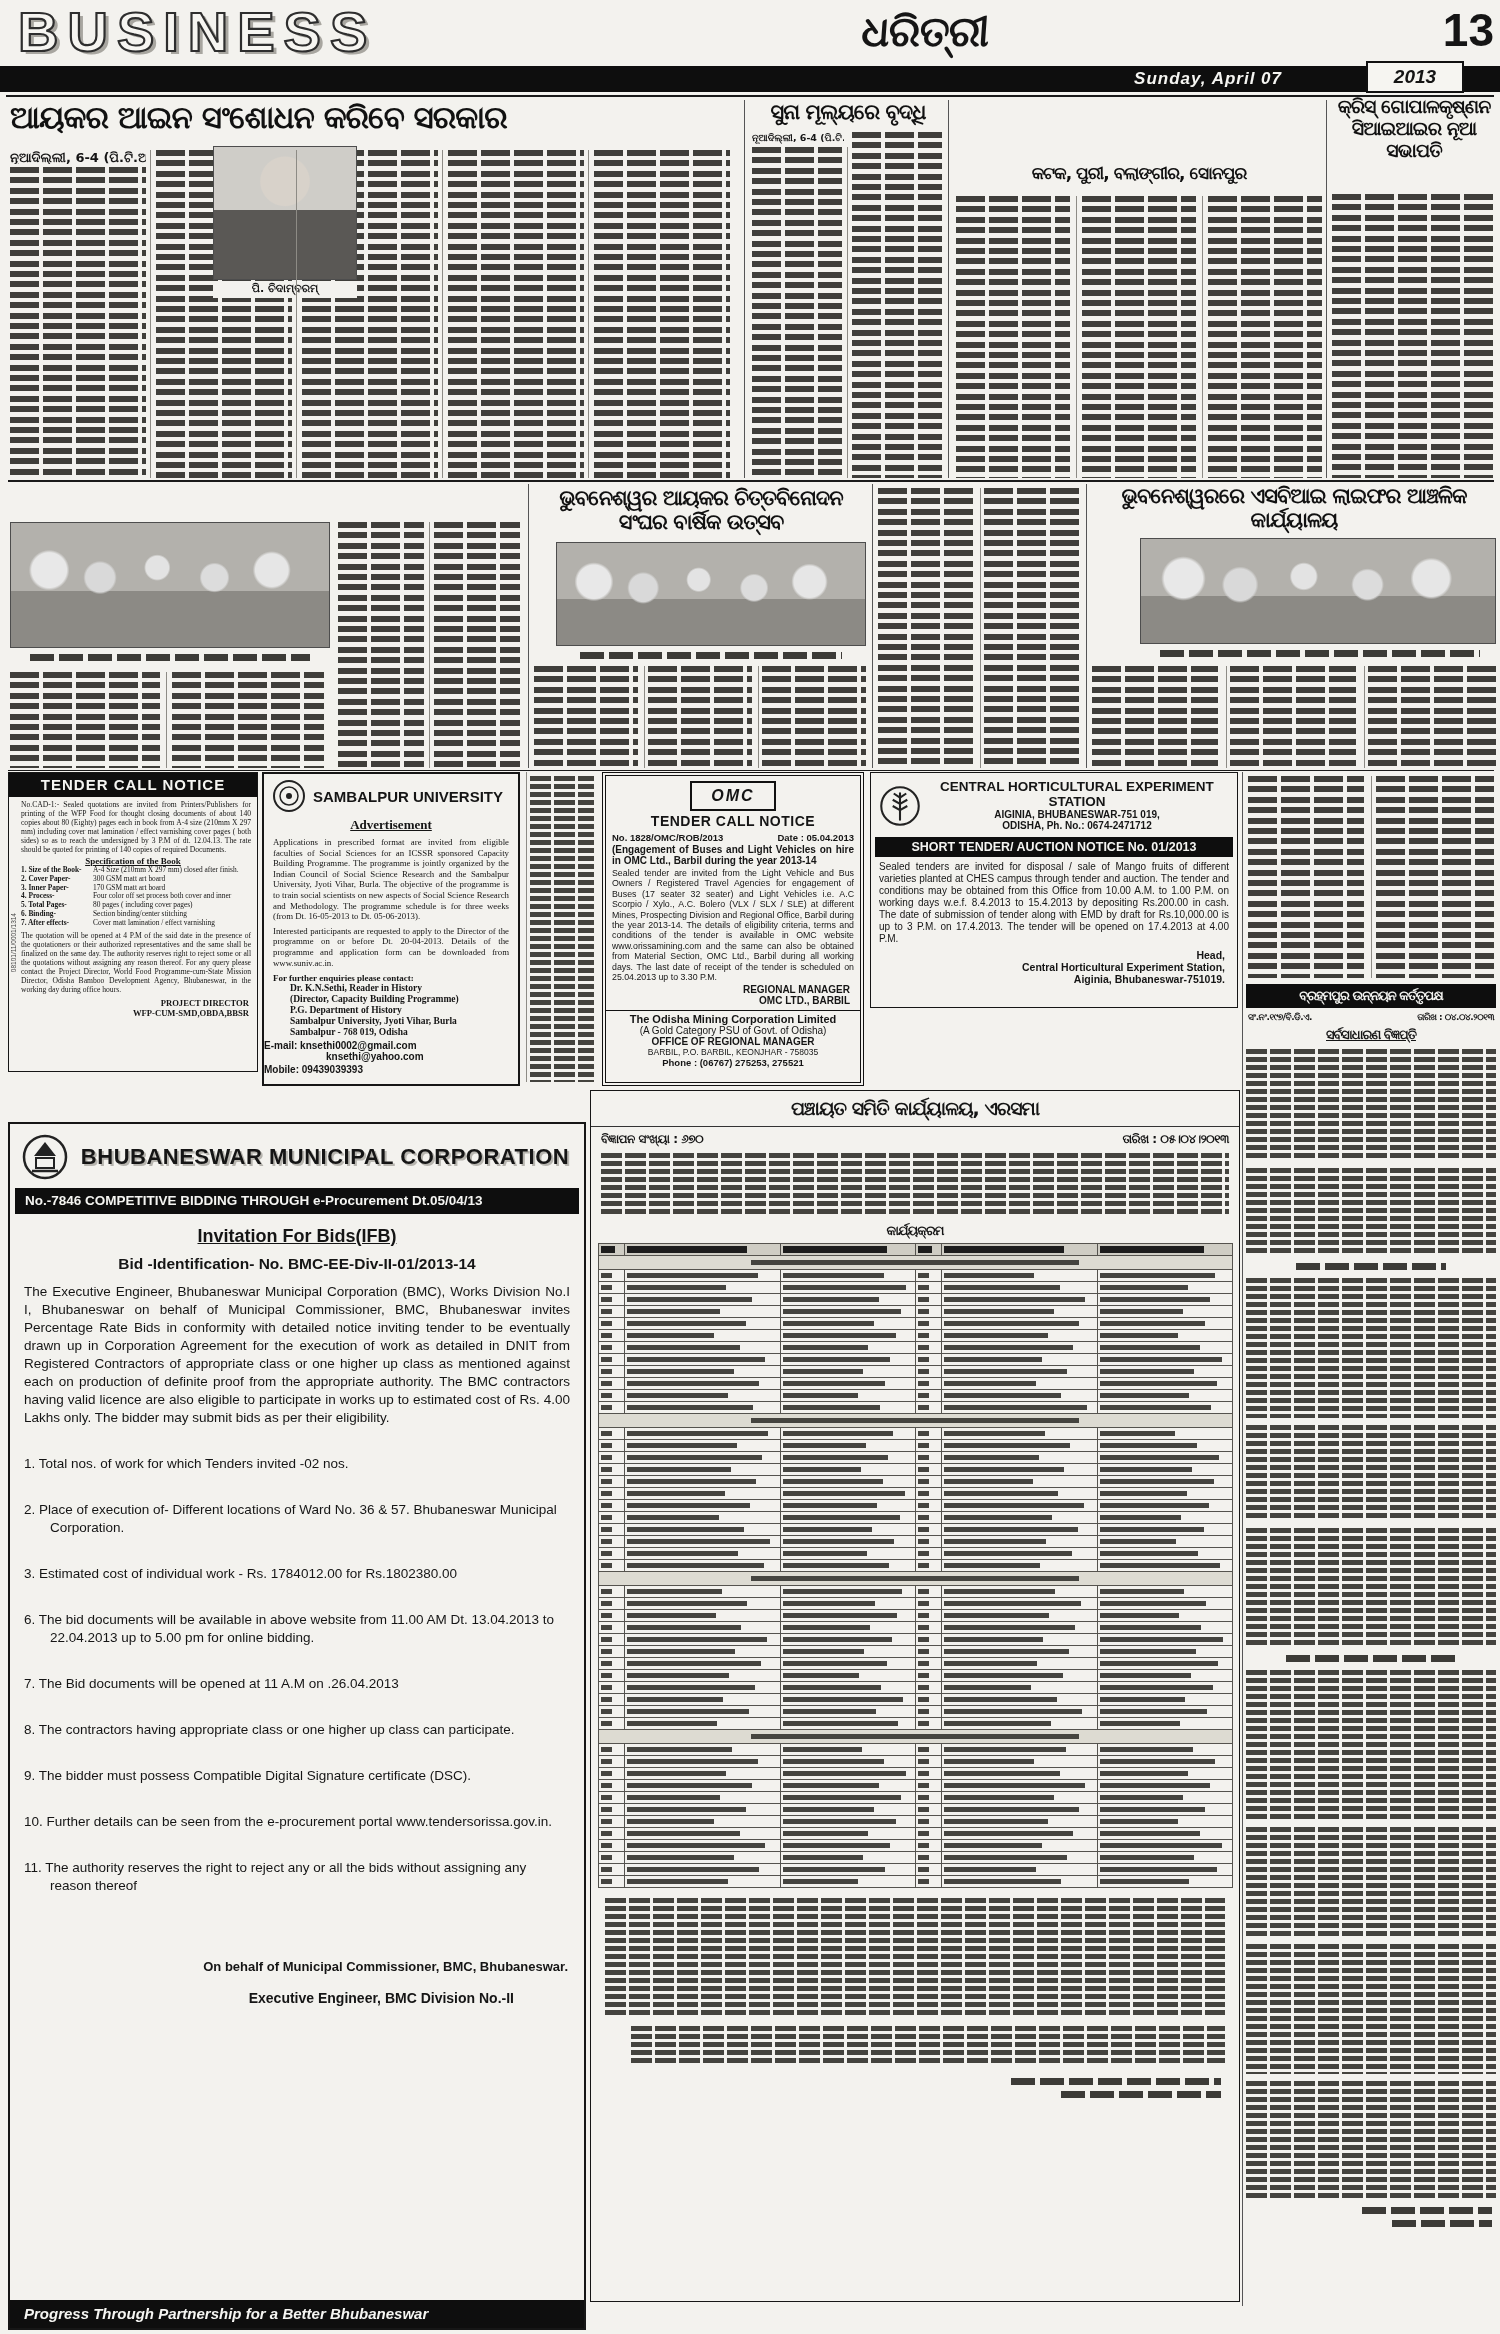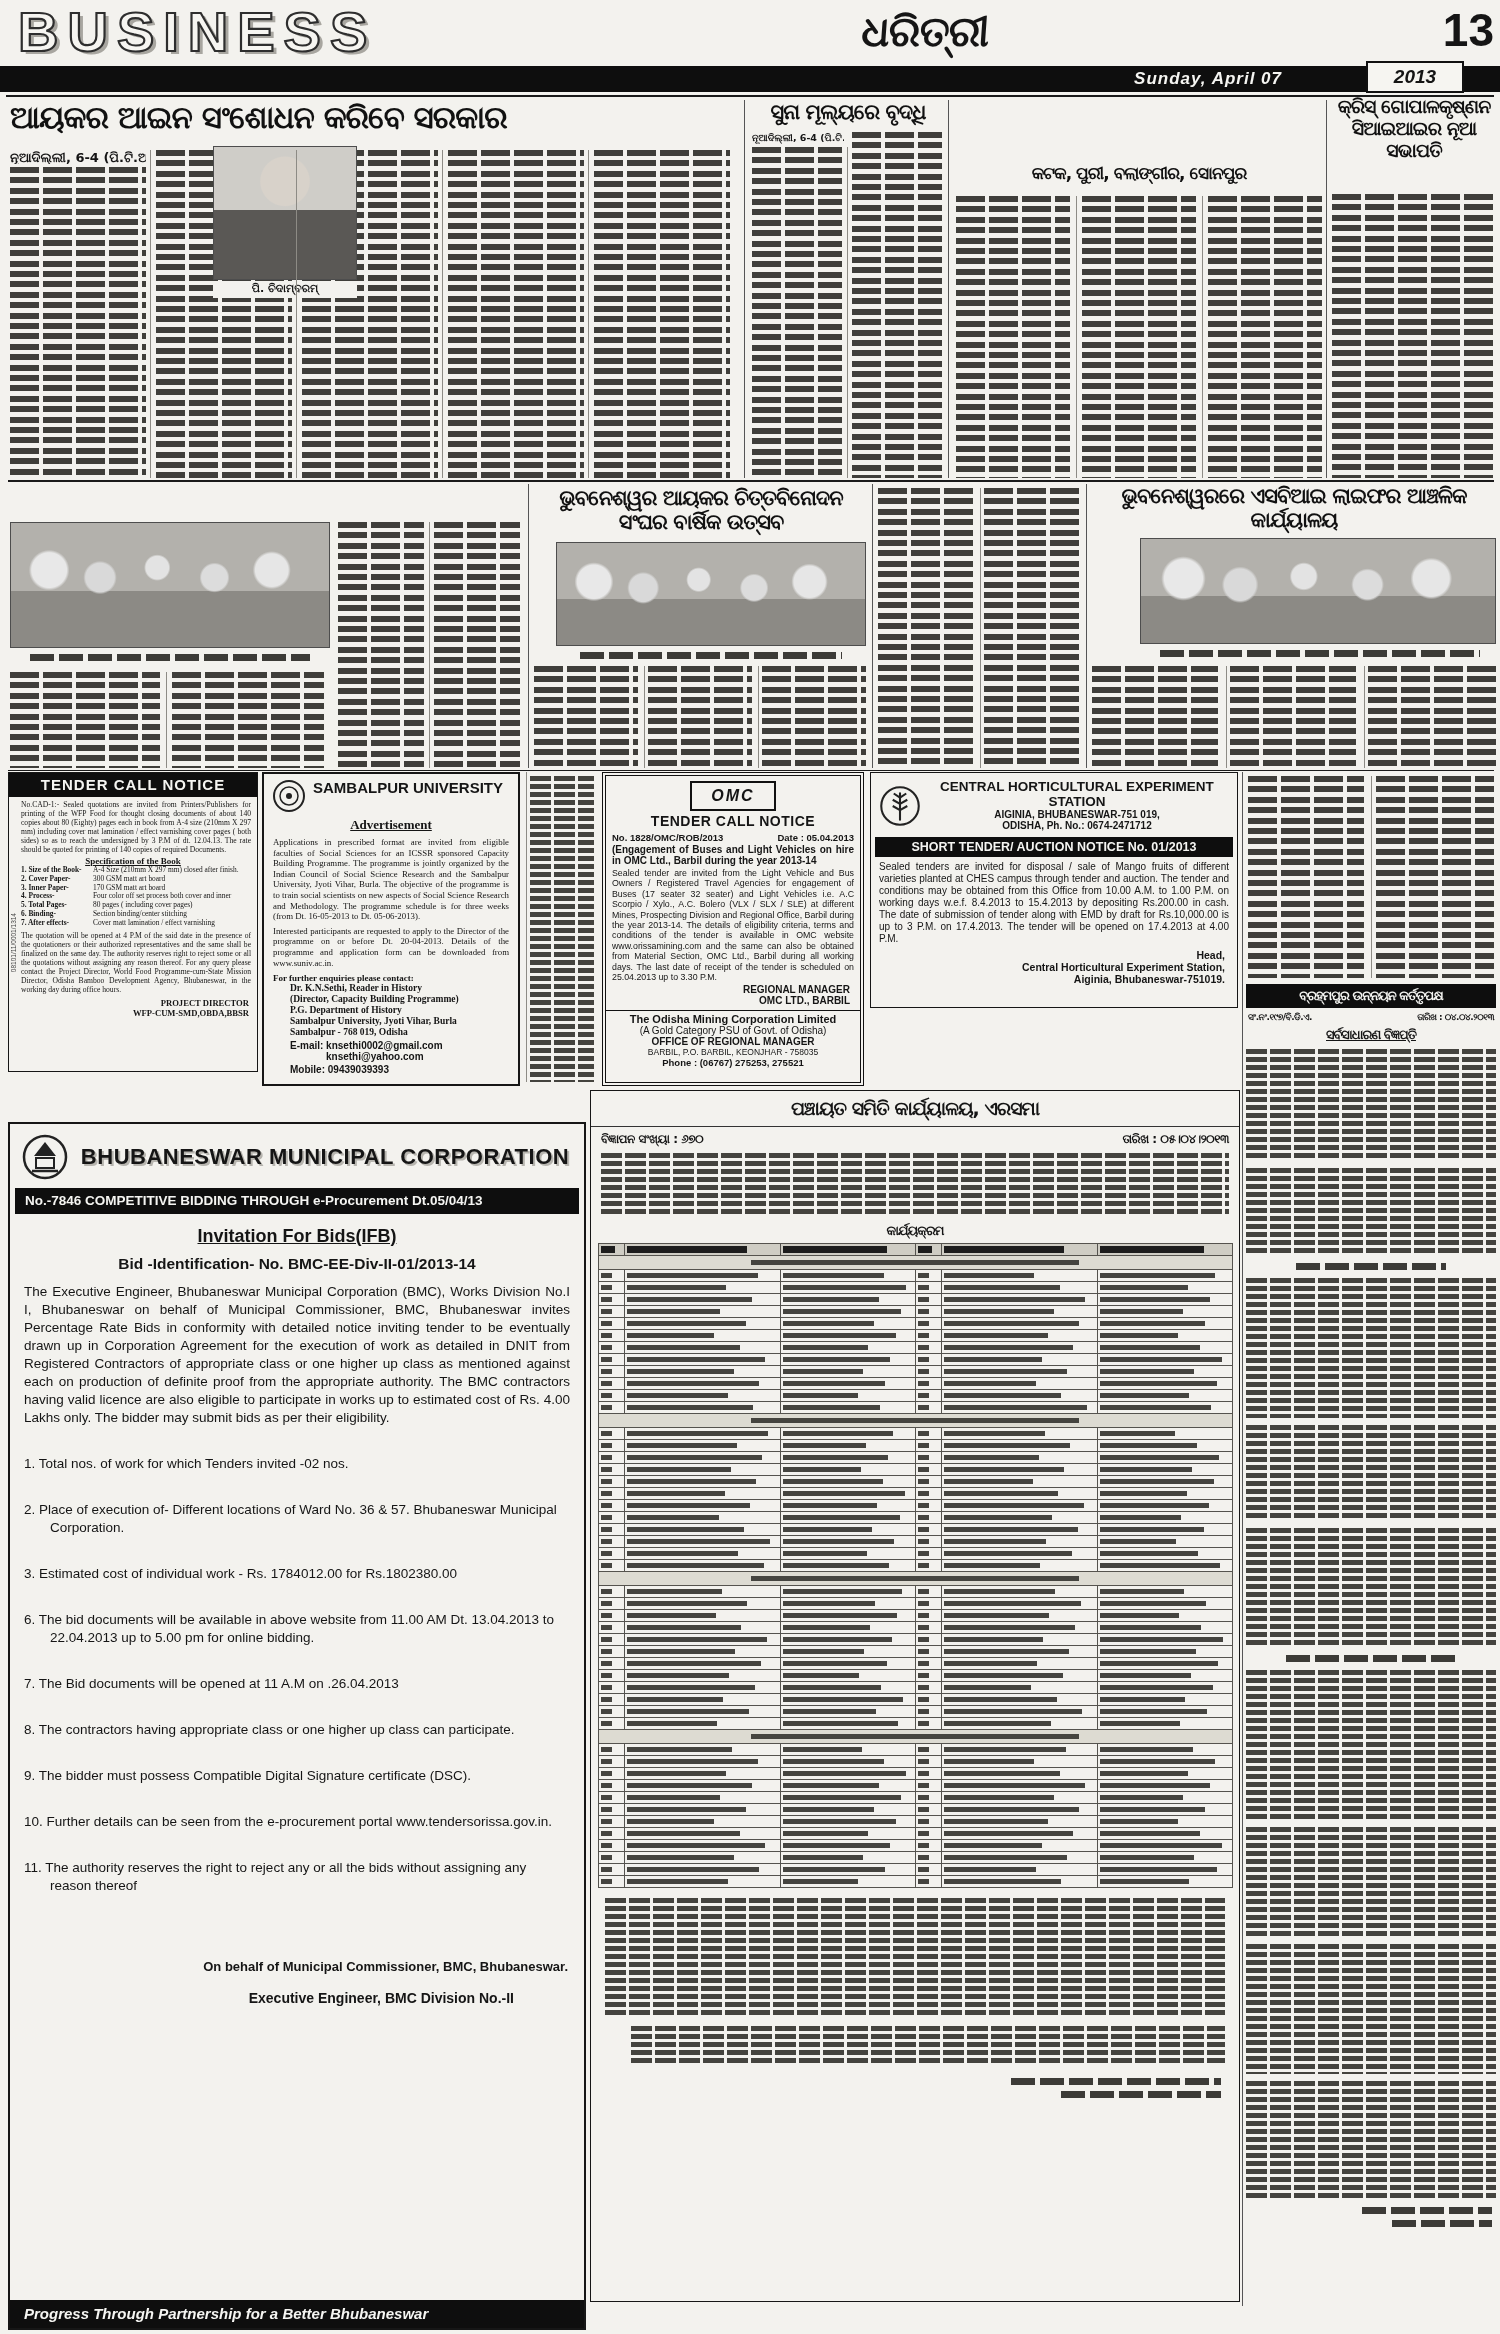--- a/index.html
+++ b/index.html
@@ -46,27 +46,27 @@
   
   #wfp .wfp-head{height:24px;line-height:24px;text-align:center;font-weight:700;font-size:15px;letter-spacing:1px}
   .wfp-body{font:7.6px/9px "Liberation Serif",serif;text-align:justify;padding:3px 6px 0 12px}
   .wfp-spec-title{text-align:center;font-weight:700;font-size:9px;margin-top:2px;text-decoration:underline;font-family:"Liberation Serif",serif}
   .wfp-spec-row{display:flex;font:7.4px/8.8px "Liberation Serif",serif;padding:0 6px 0 12px}
   .wfp-spec-label{width:72px;flex:none;font-weight:700}
   .wfp-spec-val{flex:1}
   .wfp-sign{text-align:right;font-weight:700;font-size:8.6px;padding-right:8px;margin-top:4px;font-family:"Liberation Serif",serif}
   .wfp-ref{position:absolute;left:1px;top:140px;writing-mode:vertical-rl;transform:rotate(180deg);font-size:6.5px;color:#444}
   
-  .smb-head{display:flex;padding:5px 8px 2px}
+  .smb-head{display:flex;align-items:center;padding:5px 8px 2px}
   .smb-title{flex:1;text-align:center;font-weight:800;font-size:15px}
   .smb-adv{text-align:center;font-weight:700;font-size:13px;text-decoration:underline;margin:2px 0;font-family:"Liberation Serif",serif}
   .smb-body{font:8.8px/10.6px "Liberation Serif",serif;text-align:justify;padding:2px 9px}
   .smb-ci{font-weight:700;font-size:9px;padding:3px 9px 0;font-family:"Liberation Serif",serif}
   .smb-line{font-weight:700;font-size:9.5px;line-height:11px;padding-left:26px;font-family:"Liberation Serif",serif}
-  .smb-em{font-weight:700;font-size:10px;padding-left:26px;margin-top:2px}
+  .smb-em{font-weight:700;font-size:10px;margin-top:2px}
   .smb-em2{font-weight:700;font-size:10px;padding-left:62px}
   
   #omc{border:4px double #111;background:#f3f2ee}
   .omc-logo{width:86px;height:30px;border:2px solid #111;margin:5px auto 2px;text-align:center;line-height:26px;font-weight:800;font-style:italic;font-size:16px;letter-spacing:2px}
   .omc-title{text-align:center;font-weight:800;font-size:14px;letter-spacing:.5px}
   .omc-ref{display:flex;justify-content:space-between;font-size:9.5px;font-weight:700;padding:3px 6px 1px}
   .omc-subj{font-weight:700;font-size:10px;padding:0 6px;text-align:justify}
   .omc-body{font:8.8px/10.4px "Liberation Sans",sans-serif;text-align:justify;padding:2px 6px}
   .omc-sign{text-align:right;font-weight:700;font-size:10px;padding-right:10px}
   .omc-foot{border-top:1px solid #111;margin-top:4px;text-align:center}

